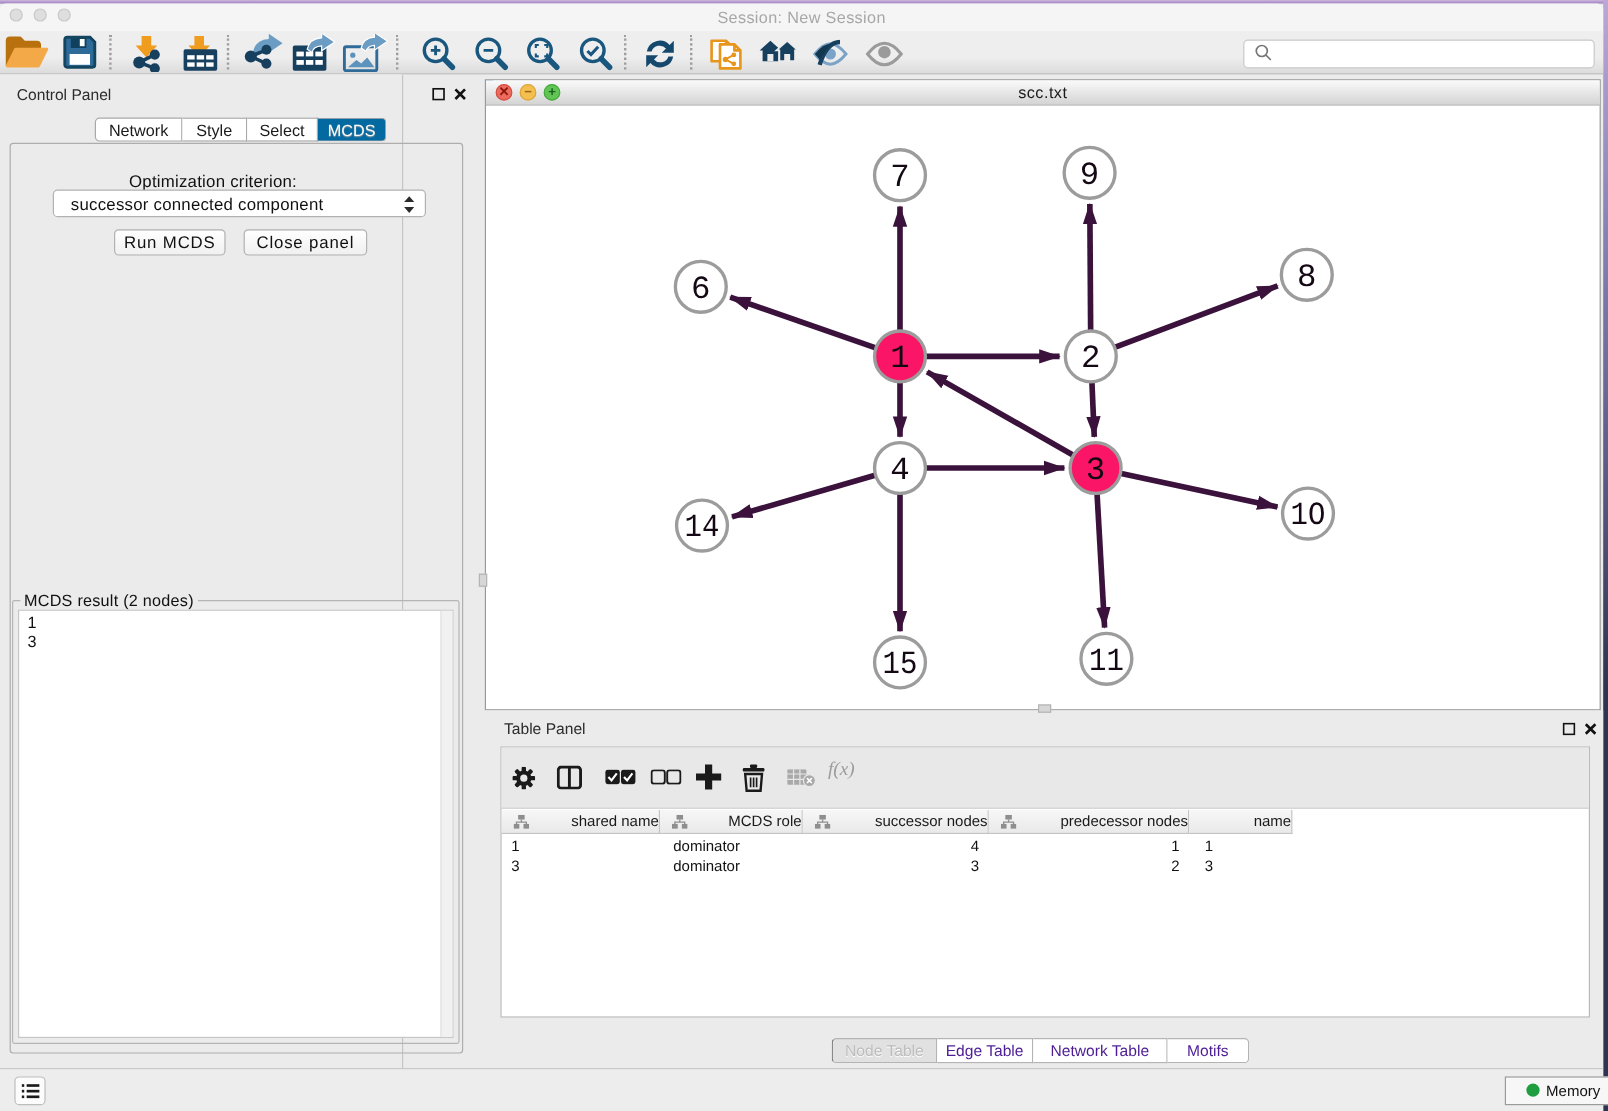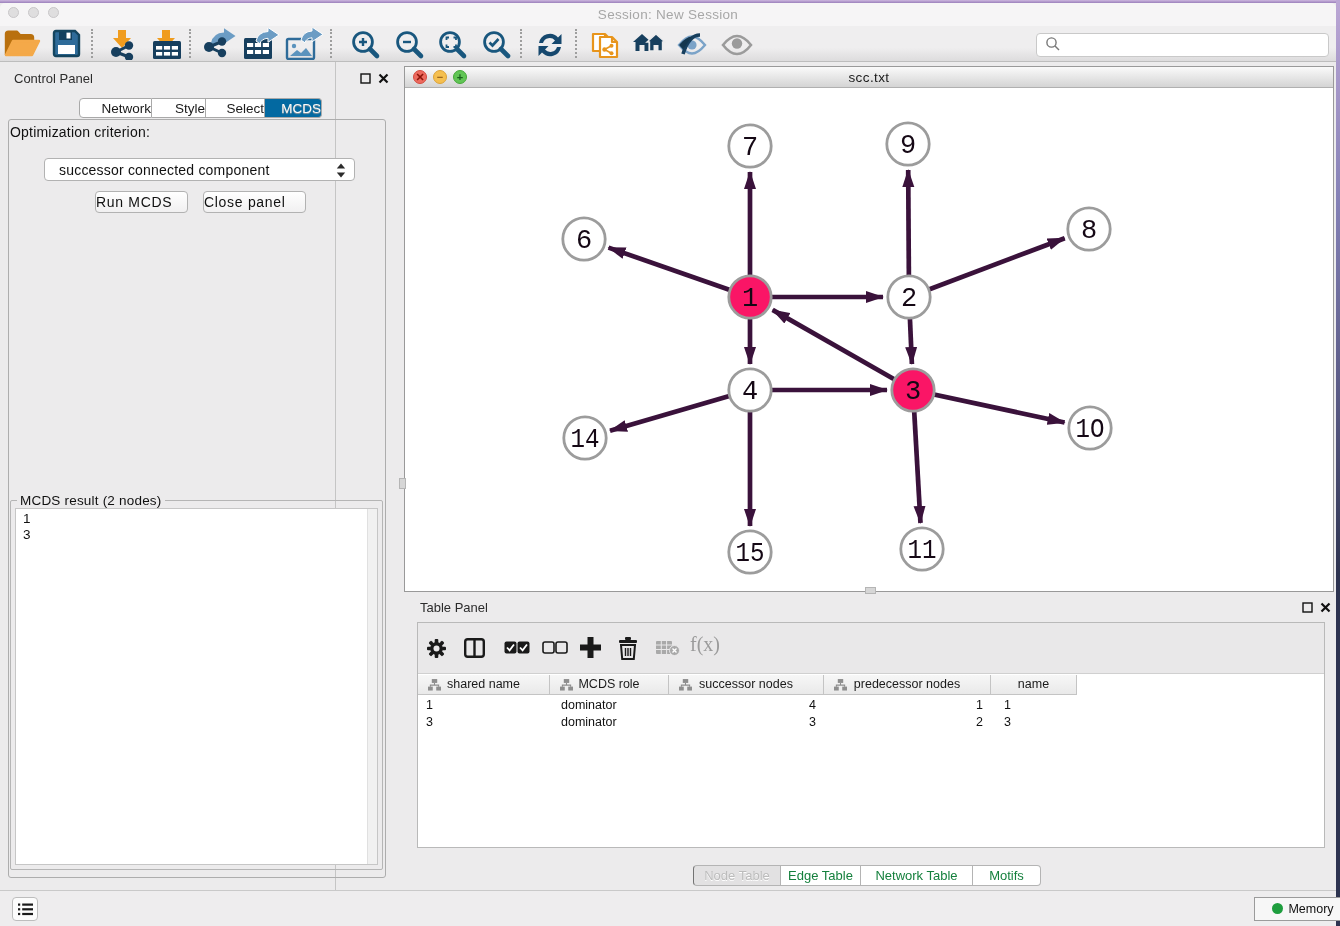--- a/index.html
+++ b/index.html
@@ -15,50 +15,50 @@
 #toolbar{left:0;top:26px;width:1336px;height:36px;box-sizing:border-box;background:linear-gradient(#efeeef 62%,#dddcdd);border-bottom:1px solid #bdbdbd}
 .sep{position:absolute;top:3px;height:29px;width:0;border-left:2px dotted #9e9e9e}
 .tbi{position:absolute;top:0}
 #searchbox{position:absolute;left:1036px;top:7px;width:291px;height:22px;background:#fff;border:1px solid #c9c9c9;border-radius:4px}
 
 #cpanel{left:0;top:62px;width:336px;height:828px;background:#ecebec;border-right:1px solid #c5c5c5;box-sizing:border-box}
 #cphead{position:absolute;left:14px;top:9px;font-size:13px;color:#2c2c2c}
 .winbtn{position:absolute;top:11px}
 #tabs{position:absolute;left:79px;top:36px;height:20px;display:flex}
 .tab{box-sizing:border-box;border:1px solid #a9a9a9;border-left:none;background:#fff;
- font-size:13.5px;color:#1a1a1a;text-align:right;line-height:19px}
+ font-size:13.5px;color:#1a1a1a;text-align:center;line-height:19px}
 .tab.first{border-left:1px solid #a9a9a9;border-radius:4px 0 0 4px}
 .tab.last{border-radius:0 4px 4px 0}
 .tab.dis{background:#0369a1;color:#fafafa;text-shadow:0 1px 1px #9a9a9a}
 #cpbox{position:absolute;left:8px;top:57px;width:376px;height:757px;border:1px solid #adadad;border-radius:3px}
-#optlbl{position:absolute;left:10px;width:100%;top:62px;text-align:left;font-size:14px;letter-spacing:0.2px;color:#111}
+#optlbl{position:absolute;left:10px;width:100%;top:81px;text-align:center;font-size:14px;letter-spacing:0.2px;color:#111}
 #combo{position:absolute;left:44px;top:96px;width:311px;height:23px;background:#fff;border:1px solid #b2b2b2;border-radius:4px;box-sizing:border-box}
 #combo span{position:absolute;left:14px;top:3px;font-size:14px;letter-spacing:0.2px;color:#111}
-.btn{position:absolute;height:22px;background:linear-gradient(#ffffff,#f1f0f1);border:1px solid #b2b2b2;border-radius:4px;box-sizing:border-box;font-size:14px;letter-spacing:0.7px;color:#111;text-align:left;line-height:20px}
+.btn{position:absolute;height:22px;background:linear-gradient(#ffffff,#f1f0f1);border:1px solid #b2b2b2;border-radius:4px;box-sizing:border-box;font-size:14px;letter-spacing:0.7px;color:#111;text-align:center;line-height:20px}
 #fieldset{position:absolute;left:10px;top:438px;width:371px;height:368px;border:1px solid #b5b5b5;border-radius:2px}
 #fslegend{position:absolute;left:6px;top:-8px;background:#ecebec;padding:0 3px;letter-spacing:0.4px;font-size:13.5px;letter-spacing:0.2px;color:#111}
 #fsinner{position:absolute;left:4px;top:7px;right:4px;bottom:4px;background:#fff;border:1px solid #c6c6c6}
 #fstext{position:absolute;left:7px;top:2px;font-size:13.5px;color:#111;line-height:16px}
 #fsscroll{position:absolute;right:0px;top:0px;width:9px;height:100%;background:#f1f1f1;border-left:1px solid #e0e0e0}
 
 #netwin{left:404px;top:66px;width:930px;height:526px;background:#fff;border:1px solid #999;box-sizing:border-box}
 #nettb{position:absolute;left:0;top:0;width:100%;height:21px;background:linear-gradient(#fafafa,#d4d4d4);border-bottom:1px solid #b0b0b0;box-sizing:border-box}
 #nettitle{position:absolute;left:0;right:0;top:3px;text-align:center;font-size:13.5px;letter-spacing:0.4px;color:#1a1a1a}
 .mac{position:absolute;top:3px;width:14px;height:14px;border-radius:50%;box-sizing:border-box;font-size:11px;line-height:13px;text-align:center;font-weight:bold}
 #graph{position:absolute;left:0;top:21px}
 
 #tpanel{left:404px;top:592px;width:932px;height:298px;background:#ecebec}
 #tphead{position:absolute;left:16px;top:8px;font-size:13px;color:#2c2c2c}
 #tbox{position:absolute;left:13px;top:30px;width:906px;height:224px;background:#fff;border:1px solid #b9b9b9}
 #ttoolbar{position:absolute;left:0;top:0;width:100%;height:51px;background:#e9e8e9;border-bottom:1px solid #d0d0d0;box-sizing:border-box}
 #thead{position:absolute;left:0;top:52px;height:20px;display:flex}
-.th{box-sizing:border-box;border-right:1px solid #c4c4c4;border-bottom:1px solid #c4c4c4;background:linear-gradient(#f7f7f7,#e9e9e9);font-size:12.5px;color:#1a1a1a;position:relative;text-align:center;line-height:19px}
+.th{box-sizing:border-box;border-right:1px solid #c4c4c4;border-bottom:1px solid #c4c4c4;background:linear-gradient(#f7f7f7,#e9e9e9);font-size:12.5px;color:#1a1a1a;position:relative;text-align:right;line-height:19px}
 .trow{position:absolute;font-size:12.5px;color:#111;height:17px;line-height:17px}
 #ttabs{position:absolute;left:289px;top:273px;height:21px;display:flex}
-.ttab{box-sizing:border-box;border:1px solid #b4b4b4;border-left:none;background:#fff;font-size:13px;color:#15803d;text-align:center;line-height:19px}
+.ttab{box-sizing:border-box;border:1px solid #b4b4b4;border-left:none;background:#fff;font-size:13px;color:#4c1d95;text-align:center;line-height:19px}
 .ttab.first{border-left:1px solid #737373;border-radius:4px 0 0 4px}
 .ttab.last{border-radius:0 4px 4px 0}
 .ttab.dis{background:#e2e1e2;color:#bcbcbc;text-shadow:0 1px 0 #fff}
 .sitemap{position:absolute;left:10px;top:4px;width:13px;height:12px}
 .nub{position:absolute;background:#d6d6d6;border:1px solid #b5b5b5}
 
 #statusbar{left:0;top:890px;width:1336px;height:36px;background:#eeedee;border-top:1px solid #c9c9c9;box-sizing:border-box}
 #listbtn{position:absolute;left:12px;top:6px;width:26px;height:24px;background:#fcfcfc;border:1px solid #bdbdbd;border-radius:4px;box-sizing:border-box}
 #membtn{position:absolute;left:1254px;top:6px;width:98px;height:24px;background:#f7f7f7;border:1px solid #9b9b9b;box-sizing:border-box;font-size:12.5px;color:#111;text-align:center;line-height:22px}
 </style></head>
@@ -370,21 +370,21 @@
         <g stroke="#e9e8e9" stroke-width="1">
             <line x1="0" y1="4" x2="16" y2="4"></line>
             <line x1="0" y1="8.5" x2="16" y2="8.5"></line>
             <line x1="5.3" y1="0" x2="5.3" y2="13"></line>
             <line x1="10.6" y1="0" x2="10.6" y2="13"></line>
           </g>
         <circle cx="18.5" cy="9.5" r="5" fill="#a9a9a9" stroke="#e9e8e9" stroke-width="1"></circle>
         <path d="M16.5 7.5 l4 4 M20.5 7.5 l-4 4" stroke="#fff" stroke-width="1.4"></path>
       </svg>
 
-      <div style="position:absolute;left:272px;top:10px;font-family:'Liberation Serif',serif;font-size:20px;color:#9b9b9b">f(x)</div>
+      <div style="position:absolute;left:272px;top:10px;font-family:'Liberation Serif',serif;font-style:italic;font-size:16px;color:#9b9b9b">f(x)</div>
     </div>
     <div id="thead">
       <div class="th" style="width:132px"><svg class="sitemap" viewBox="0 0 12 11">
             <rect x="3.5" y="0" width="5" height="3.6" fill="#8e8e8e"></rect>
             <rect x="0" y="7" width="4.4" height="3.6" fill="#8e8e8e"></rect>
             <rect x="7.6" y="7" width="4.4" height="3.6" fill="#8e8e8e"></rect>
             <path d="M6 3.6 v2 M2.2 7 v-1.4 h7.6 V7" fill="none" stroke="#8e8e8e" stroke-width="1"></path>
           </svg>shared name</div>
       <div class="th" style="width:119px"><svg class="sitemap" viewBox="0 0 12 11">
             <rect x="3.5" y="0" width="5" height="3.6" fill="#8e8e8e"></rect>

